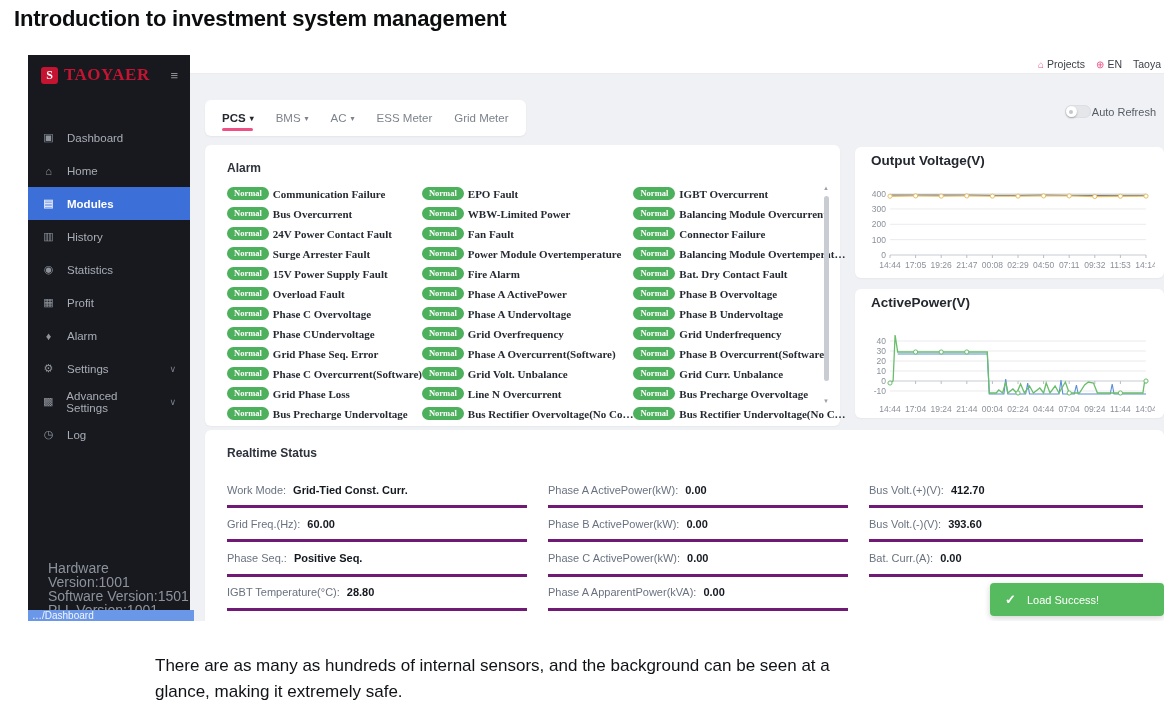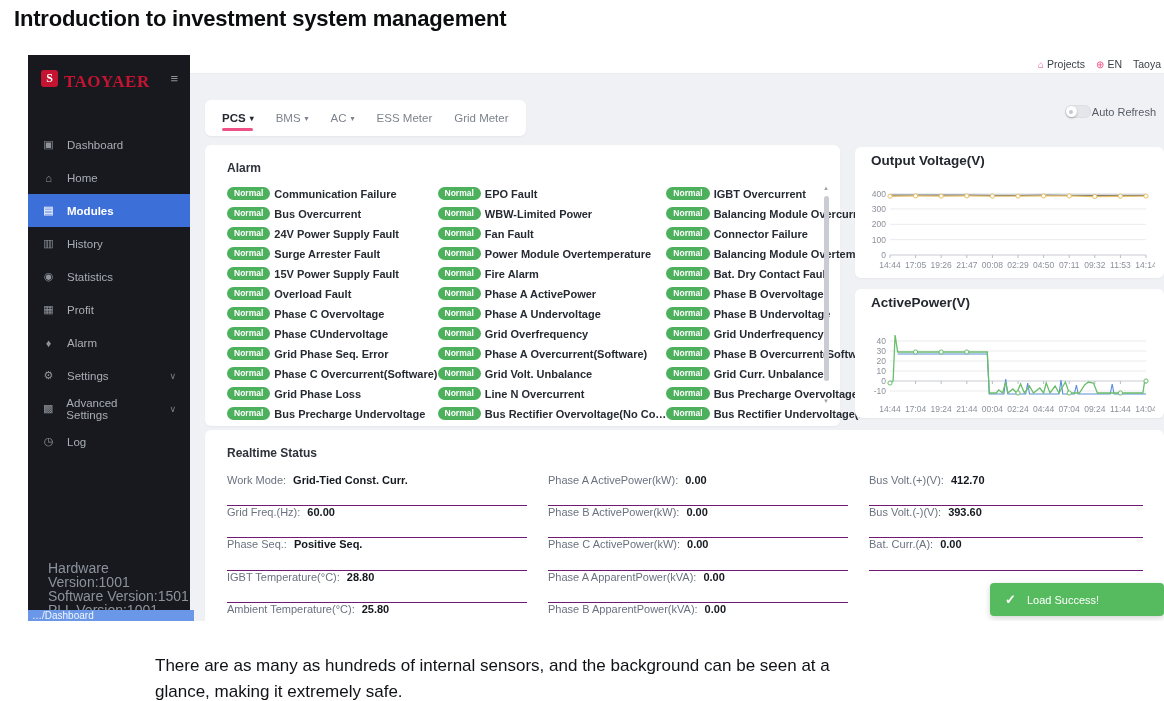--- a/index.html
+++ b/index.html
@@ -8,21 +8,21 @@
   .doc-title{position:absolute;left:14px;top:6px;font-size:22px;font-weight:700;color:#0c0d0f;letter-spacing:-0.2px;margin:0;}
   .caption{position:absolute;left:155px;top:636px;width:715px;font-size:17px;color:#101216;line-height:1.5;}
 
   
   .app{position:absolute;left:28px;top:55px;width:1136px;height:566px;background:#f0f1f4;overflow:hidden;}
 
   
   .sidebar{position:absolute;left:0;top:0;bottom:0;width:162px;background:#17191f;color:#a9adb5;}
   .logo-row{display:flex;align-items:center;gap:6px;padding:10px 12px 0 13px;}
   .logo-mark{width:17px;height:17px;background:#c41432;color:#fff;border-radius:3px;font-weight:700;font-size:12px;display:flex;align-items:center;justify-content:center;font-family:"Liberation Serif",serif;}
-  .logo-text{color:#c41432;font-family:"Liberation Serif",serif;font-weight:700;font-size:17px;letter-spacing:.5px;margin-top:7px;}
+  .logo-text{color:#c41432;font-family:"Liberation Serif",serif;font-weight:700;font-size:17px;letter-spacing:.5px;}
   .hamburger{margin-left:auto;color:#8b9097;font-size:13px;cursor:pointer;}
   .nav{margin-top:36px;}
   .nav-item{display:flex;align-items:center;gap:12px;height:33px;padding:0 14px;font-size:11.5px;cursor:pointer;}
   .nav-item .icon{width:13px;font-size:11px;color:#8e939b;text-align:center;}
   .nav-item.active{background:#3d6fd8;color:#fff;font-weight:700;}
   .nav-item.active .icon{color:#dbe4f8;}
   .chevron{margin-left:auto;font-size:9px;color:#7c828b;}
   .versions{position:absolute;left:20px;bottom:4px;font-size:14px;color:#8d929b;line-height:14px;}
   .statusbar{position:absolute;left:0;bottom:0;height:11px;width:158px;background:#6b97e8;color:#f2f5fb;font-size:10px;line-height:11px;padding:0 4px;white-space:nowrap;overflow:hidden;}
 
@@ -42,41 +42,41 @@
   .auto-refresh{position:absolute;right:8px;top:50px;display:flex;align-items:center;gap:1px;font-size:11px;color:#565c66;}
   .toggle{width:26px;height:13px;border-radius:7px;background:#e4e6ea;position:relative;box-shadow:inset 0 0 0 1px #dcdee3;cursor:pointer;}
   .knob{position:absolute;left:1px;top:1px;width:11px;height:11px;border-radius:50%;background:#fff;box-shadow:0 1px 2px rgba(0,0,0,.28);}
   .knob::after{content:"";position:absolute;left:3.5px;top:3.5px;width:4px;height:4px;border-radius:50%;background:#c4c8cе;background:#c4c8ce;}
 
   .card{position:absolute;background:#fff;border-radius:6px;box-shadow:0 1px 2px rgba(0,0,0,.04);}
   .card-title{font-size:12px;color:#2d323b;font-weight:700;padding:16px 0 0 22px;}
 
   
   .alarm-card{left:177px;top:90px;width:635px;height:281px;}
-  .alarm-grid{position:absolute;left:22px;top:42px;right:28px;display:flex;}
+  .alarm-grid{position:absolute;left:22px;top:42px;right:28px;display:flex;font-family:Liberation Serif, serif;}
   .alarm-col{width:263px;display:flex;flex-direction:column;gap:7px;}
   .alarm-col:last-child{width:240px;}
   .alarm-item{display:flex;align-items:center;gap:4px;height:13px;white-space:nowrap;overflow:hidden;}
   .badge{background:#4db05c;color:#fff;font-size:8.5px;font-weight:700;padding:2.5px 7px;border-radius:9px;line-height:1;flex:0 0 auto;}
   .alarm-label{font-size:11px;color:#262b33;font-weight:600;}
   .scrollbar{position:absolute;right:9px;top:40px;bottom:22px;width:9px;}
   .sb-up{position:absolute;top:0;left:1px;font-size:6px;color:#9aa0a8;cursor:pointer;}
   .sb-down{position:absolute;bottom:0;left:1px;font-size:6px;color:#9aa0a8;cursor:pointer;}
   .sb-thumb{position:absolute;top:11px;left:2px;width:5px;height:185px;border-radius:3px;background:#c9ccd2;cursor:pointer;}
 
   
   .chart-card1{left:827px;top:92px;width:309px;height:131px;}
   .chart-card2{left:827px;top:234px;width:309px;height:129px;}
   .chart-title{font-size:13.5px;font-weight:700;color:#23272f;padding:6px 0 0 16px;}
   svg.chart{position:absolute;left:8px;top:36px;font-family:"Liberation Sans",sans-serif;}
 
   
   .realtime-card{left:177px;top:375px;width:959px;height:230px;}
   .rt-grid{position:absolute;left:22px;top:44px;display:grid;grid-template-columns:300px 300px 274px;column-gap:21px;}
-  .rt-row{height:31.2px;display:flex;border-bottom:1px solid #701a75;font-size:11px;white-space:nowrap;}
+  .rt-row{height:31.2px;display:flex;align-items:center;border-bottom:3px solid #701a75;font-size:11px;white-space:nowrap;}
   .rt-label{color:#6a7280;}
   .rt-value{color:#14181f;font-weight:700;margin-left:7px;}
 
   
   .toast{position:absolute;left:962px;top:528px;width:174px;height:33px;background:#56bb5e;border-radius:4px;color:#fff;display:flex;align-items:center;gap:11px;padding-left:15px;box-sizing:border-box;box-shadow:0 2px 6px rgba(0,0,0,.18);font-size:11px;}
   .toast .check{font-weight:700;font-size:13px;}
 </style>
 </head>
 <body>
 
@@ -194,21 +194,21 @@
             <div class="alarm-item">
               <span class="badge">Normal</span>
               <span class="alarm-label">Communication Failure</span>
             </div>
             <div class="alarm-item">
               <span class="badge">Normal</span>
               <span class="alarm-label">Bus Overcurrent</span>
             </div>
             <div class="alarm-item">
               <span class="badge">Normal</span>
-              <span class="alarm-label">24V Power Supply Fault</span>
+              <span class="alarm-label">24V Power Contact Fault</span>
             </div>
             <div class="alarm-item">
               <span class="badge">Normal</span>
               <span class="alarm-label">Surge Arrester Fault</span>
             </div>
             <div class="alarm-item">
               <span class="badge">Normal</span>
               <span class="alarm-label">15V Power Supply Fault</span>
             </div>
             <div class="alarm-item">

